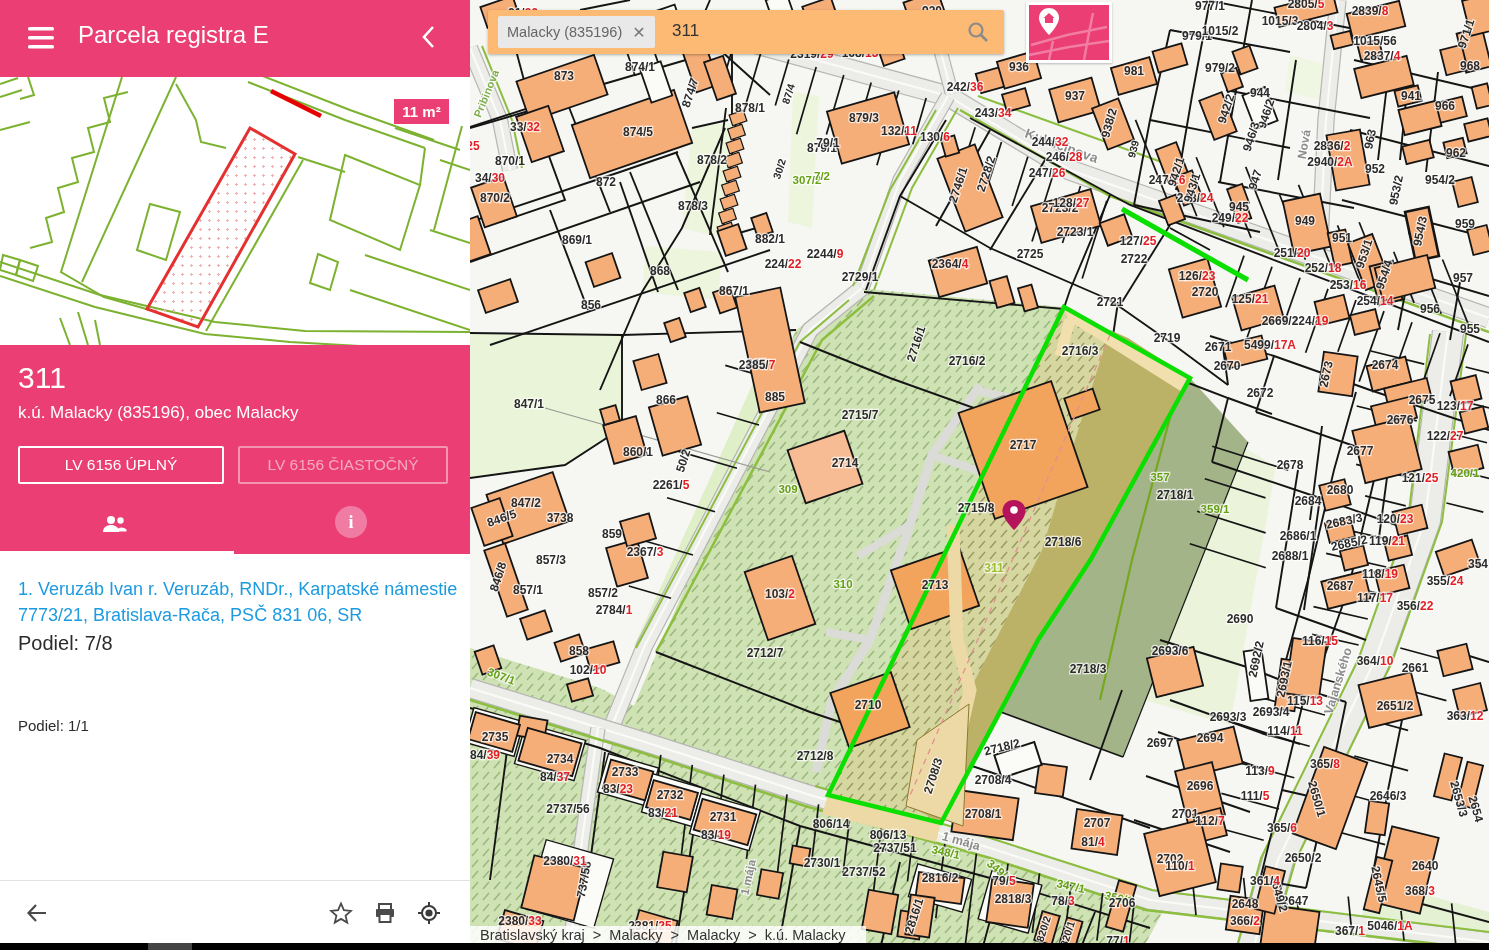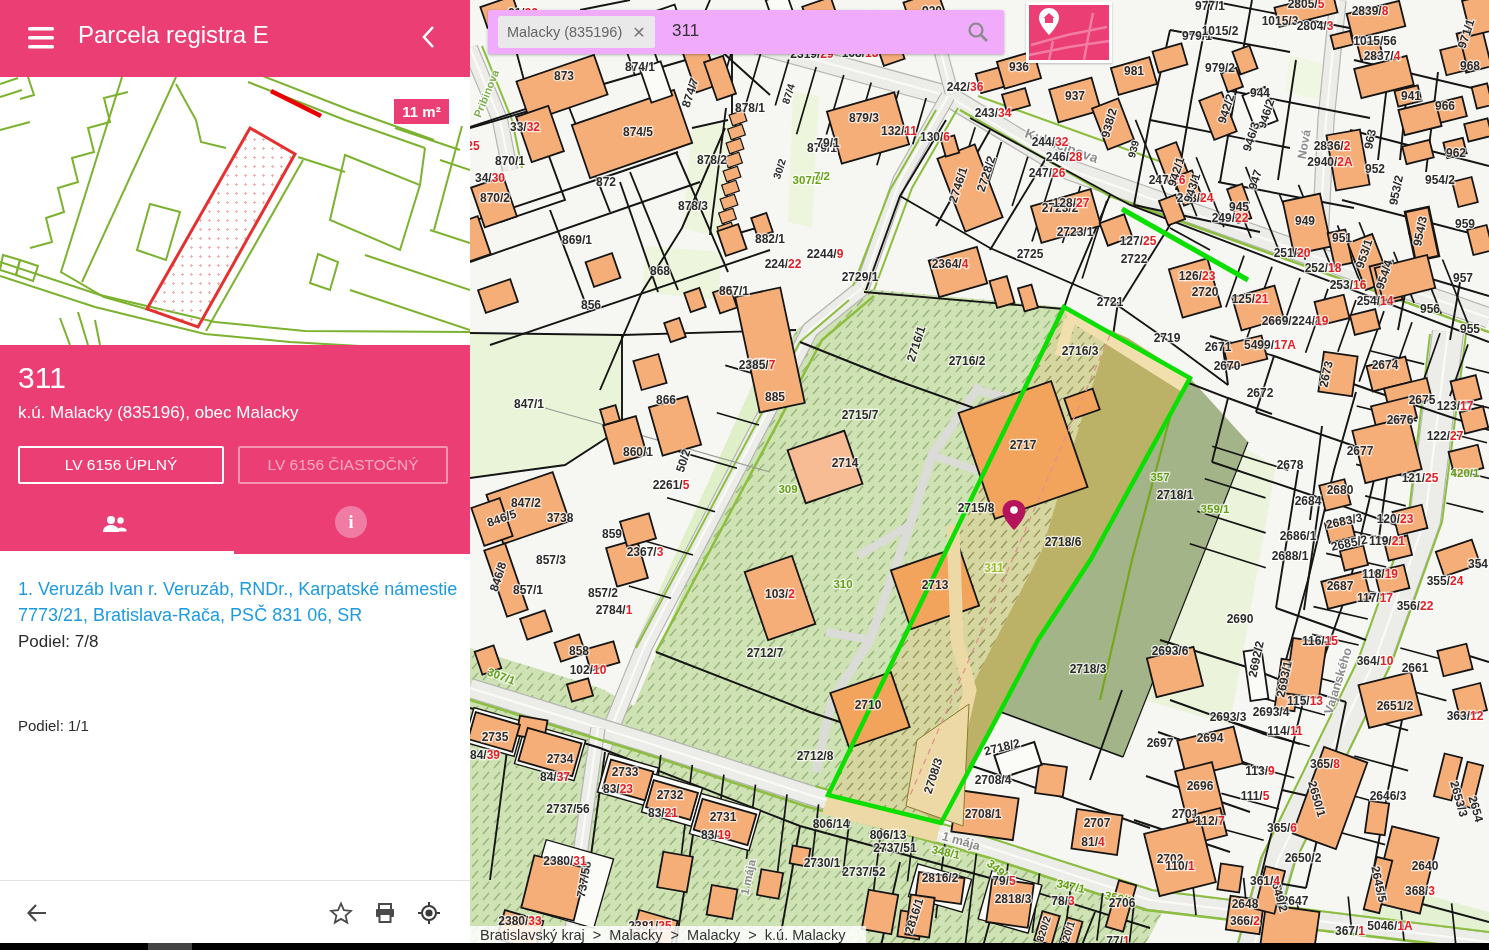--- a/index.html
+++ b/index.html
@@ -761,21 +761,21 @@
 <text x="880.0" y="935.0" font-size="12.0" font-weight="bold" fill="#2b2b2b" text-anchor="middle" stroke="#FFFFFF" stroke-width="2.4" stroke-opacity="0.72" paint-order="stroke">367/<tspan fill="#E31E24">1</tspan></text>
 <text x="920.0" y="930.0" font-size="12.0" font-weight="bold" fill="#2b2b2b" text-anchor="middle" stroke="#FFFFFF" stroke-width="2.4" stroke-opacity="0.72" paint-order="stroke">5046/<tspan fill="#E31E24">1A</tspan></text>
 
 <g transform="translate(544,500)">
 <path d="M0,0 C-7.5,0 -11.5,5.2 -11.5,11 C-11.5,19 0,30 0,30 C0,30 11.5,19 11.5,11 C11.5,5.2 7.5,0 0,0 Z" fill="#B5135B"></path>
 <circle cx="0" cy="10" r="3.8" fill="#FFFFFF"></circle>
 </g>
 </svg>
 </div>
 
-<div class="abs" style="left:488px;top:10px;width:516px;height:44px;background:#f0abfc;border-radius:2px;box-shadow:0 1px 3px rgba(0,0,0,0.3);">
+<div class="abs" style="left:488px;top:10px;width:516px;height:44px;background:#fdba74;border-radius:2px;box-shadow:0 1px 3px rgba(0,0,0,0.3);">
 
   <div class="abs" style="left:10px;top:6px;height:32px;background:#E9E9E9;border-radius:2px;padding:0 9px;display:flex;align-items:center;color:#666;font-size:14.5px;">Malacky (835196)<span style="margin-left:10px;color:#777;font-size:16px;">✕</span></div>
 
   <div class="abs" style="left:184px;top:11px;font-size:17px;color:#333;">311</div>
 
   <svg class="abs" style="right:14px;top:10px;" width="24" height="24" viewBox="0 0 24 24">
         <circle cx="10" cy="10" r="6.5" fill="none" stroke="#8a8a8a" stroke-width="2.2"></circle>
         <line x1="15" y1="15" x2="21" y2="21" stroke="#8a8a8a" stroke-width="2.6"></line>
       </svg>
 </div>
@@ -884,21 +884,21 @@
 
     <div class="abs" style="left:335px;top:161px;width:32px;height:32px;border-radius:50%;background:#F07CA3;color:#fff;display:flex;align-items:center;justify-content:center;font-size:18px;font-weight:bold;font-family:'Liberation Serif',serif;">i</div>
 
     <div class="abs" style="left:0;top:206px;width:234px;height:3px;background:#fff;"></div>
   </div>
 
   <div class="abs" style="left:0;top:554px;width:470px;height:326px;background:#fff;">
 
     <div class="abs" style="left:18px;top:22px;width:448px;color:#1E9BE0;font-size:18px;line-height:26px;">1. Veruzáb Ivan r. Veruzáb, RNDr., Karpatské námestie<br>7773/21, Bratislava-Rača, PSČ 831 06, SR</div>
 
-    <div class="abs" style="left:18px;top:78px;font-size:17px;color:#2b2b2b;">Podiel: 7/8</div>
+    <div class="abs" style="left:18px;top:78px;font-size:20px;color:#2b2b2b;">Podiel: 7/8</div>
 
 
     <div class="abs" style="left:18px;top:163px;font-size:15px;color:#2b2b2b;">Podiel: 1/1</div>
   </div>
 
   <div class="abs" style="left:0;top:880px;width:470px;height:63px;background:#fff;border-top:1px solid #E2E2E2;">
 
     <svg class="abs" style="left:25px;top:20px;" width="24" height="24" viewBox="0 0 24 24">
           <path d="M21,12 L4,12 M11,4 L3.5,12 L11,20" fill="none" stroke="#4a4a4a" stroke-width="2.2"></path>
         </svg>

